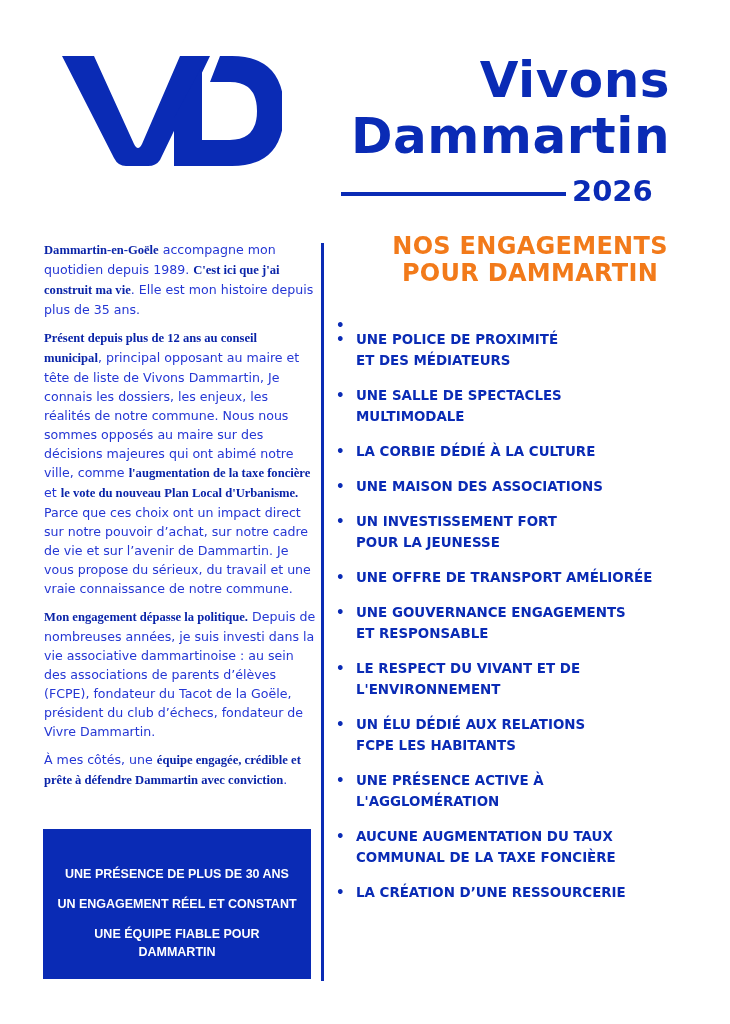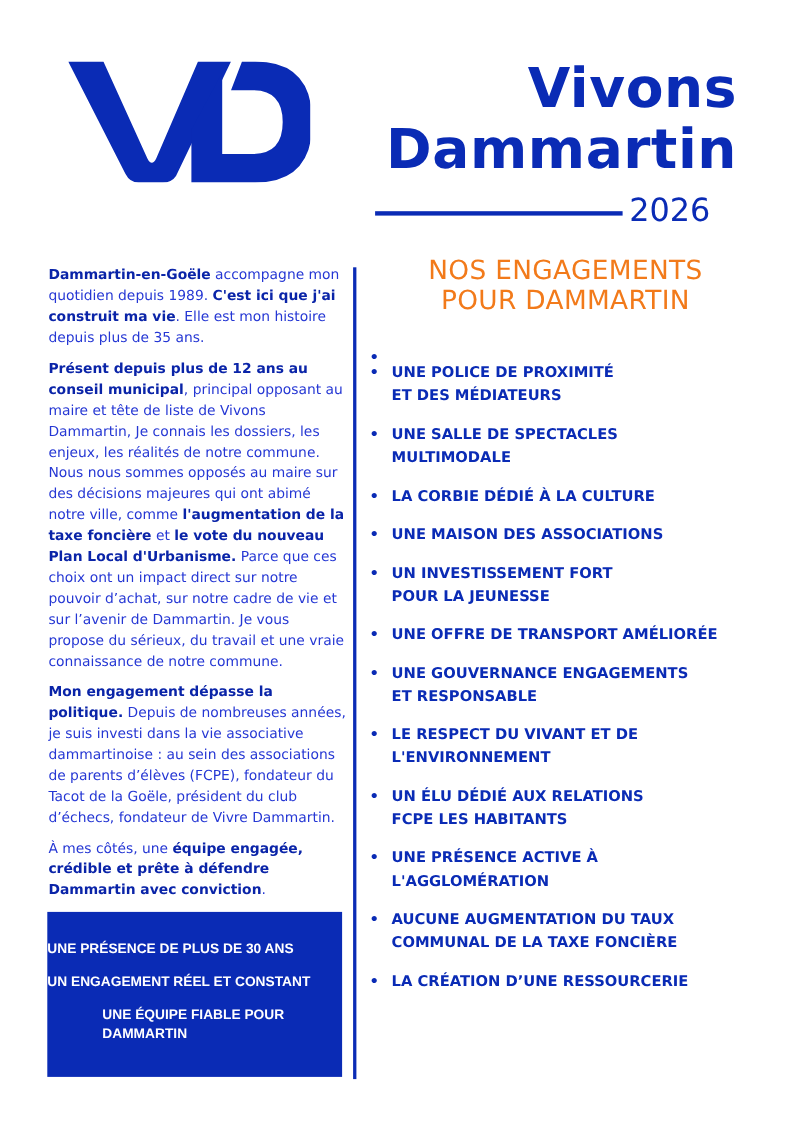--- a/index.html
+++ b/index.html
@@ -3,33 +3,33 @@
   <meta charset="utf-8">
   <style>
     * { margin: 0; padding: 0; box-sizing: border-box; }
     html, body { width: 730px; height: 1024px; background: #ffffff; overflow: hidden; }
     body { position: relative; font-family: "DejaVu Sans", sans-serif; color: #0a2bc0; }
 
     .logo { position: absolute; left: 62px; top: 56px; width: 220px; height: 110px; }
     .title-block { position: absolute; left: 340px; top: 52px; width: 330px; text-align: right; }
     .title-line { font-family: "DejaVu Sans", sans-serif; font-weight: bold; color: #0a2bb5; font-size: 50px; line-height: 56px; letter-spacing: 0.5px; }
     .title-rule { position: absolute; left: 341px; top: 192px; width: 225px; height: 4px; background: #0a2bb5; }
-    .year { position: absolute; left: 572px; top: 173px; font-weight: normal; font-size: 29px; color: #0a2bb5; line-height: 36px; }
+    .year { position: absolute; left: 572px; top: 173px; font-weight: bold; font-size: 29px; color: #0a2bb5; line-height: 36px; }
 
     .left-col { position: absolute; left: 44px; top: 240px; width: 272px; font-size: 12.6px; line-height: 19px; color: #2537d4; }
     .left-col p { margin-bottom: 9px; }
-    .left-col b { color: #0a24a8; font-weight: bold; }
+    .left-col b { color: #0a24a8; font-weight: bold; font-family: Liberation Serif, serif; }
 
     .divider { position: absolute; left: 321px; top: 243px; width: 3px; height: 738px; background: #0a2bb5; }
 
-    .blue-box { position: absolute; left: 43px; top: 829px; width: 268px; height: 150px; background: #0a2bb5; padding-top: 24px; text-align: left; }
+    .blue-box { position: absolute; left: 43px; top: 829px; width: 268px; height: 150px; background: #0a2bb5; padding-top: 36px; text-align: center; }
     .blue-box div { color: #ffffff; font-family: "Liberation Sans", sans-serif; font-weight: bold; font-size: 12.5px; line-height: 18px; margin-bottom: 12px; }
     .blue-box .last { margin-bottom: 0; padding: 0 50px; }
 
-    .engagements-title { position: absolute; left: 344px; top: 233px; width: 340px; text-align: center; color: #f27a1a; font-weight: normal; font-size: 24px; line-height: 27px; letter-spacing: 0.3px; }
+    .engagements-title { position: absolute; left: 360px; top: 233px; width: 340px; text-align: center; color: #f27a1a; font-weight: bold; font-size: 24px; line-height: 27px; letter-spacing: 0.3px; }
 
     .eng-list { position: absolute; left: 336px; top: 315px; width: 350px; list-style: none; }
     .eng-list li { position: relative; padding-left: 20px; font-weight: bold; font-size: 13.4px; line-height: 21px; color: #0a2bb5; margin-bottom: 14px; }
     .eng-list li .bullet { position: absolute; left: 0; top: 0; }
   </style>
 </head>
 <body>
 
 <svg class="logo" viewBox="0 0 220 110" xmlns="http://www.w3.org/2000/svg">
 

